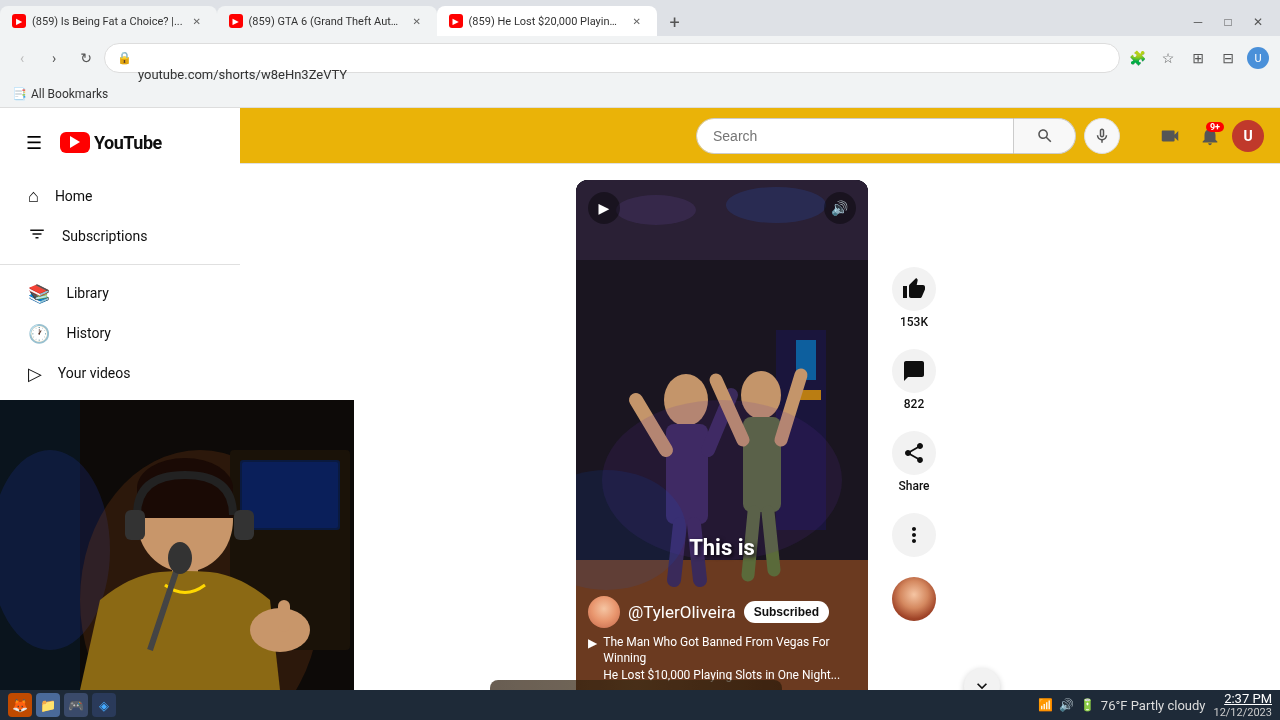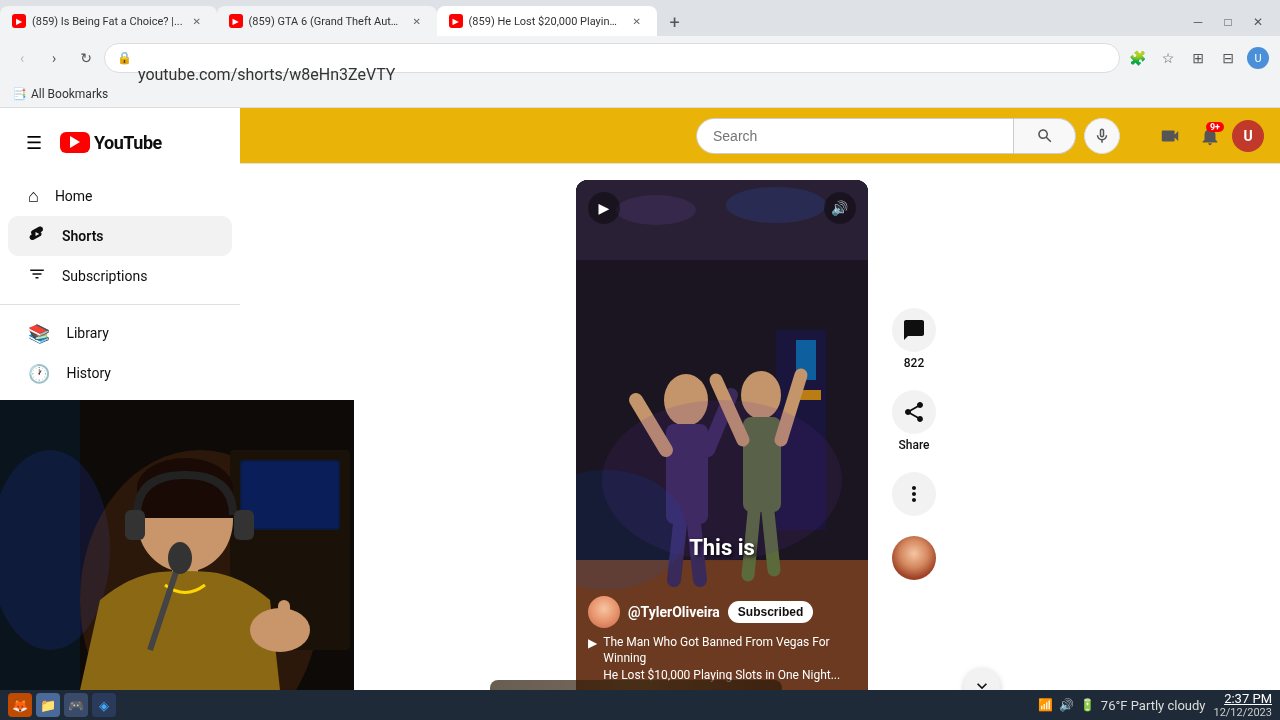--- a/index.html
+++ b/index.html
@@ -94,21 +94,21 @@
       border-radius: 15px;
       display: flex;
       align-items: center;
       padding: 0 12px;
       gap: 6px;
       font-size: 13px;
       color: #333;
       border: 1px solid #ddd;
     }
     .address-lock { color: #555; font-size: 12px; }
-    .address-text { flex: 1; font-size: 16px; color: #333; margin-top: 32px; }
+    .address-text { flex: 1; font-size: 13px; color: #333; margin-top: 32px; }
     .toolbar-actions {
       display: flex;
       align-items: center;
       gap: 2px;
     }
     .toolbar-icon-btn {
       width: 28px;
       height: 28px;
       border-radius: 50%;
       display: flex;
@@ -394,22 +394,22 @@
       flex-shrink: 0;
       overflow: hidden;
     }
     .channel-avatar-img {
       width: 100%;
       height: 100%;
       background: radial-gradient(circle at 50% 40%, #f5c5a3 0%, #e8956d 50%, #c0654a 100%);
     }
     .channel-name {
       color: #fff;
-      font-size: 14px;
-      font-weight: 700;
+      font-size: 17px;
+      font-weight: 400;
     }
     .subscribed-btn {
       background: #fff;
       color: #0f0f0f;
       border: none;
       border-radius: 16px;
       padding: 4px 10px;
       font-size: 12px;
       font-weight: 600;
       cursor: pointer;
@@ -635,28 +635,20 @@
       <div class="hamburger-btn">☰</div>
       <div class="yt-logo">
         <div class="yt-icon"></div>
         <span class="yt-wordmark">YouTube</span>
       </div>
     </div>
 
     <div class="sidebar-item">
       <span class="icon">⌂</span>
       <span>Home</span>
-    </div>
-    <div class="sidebar-item active">
-      <span class="icon">
-        <svg width="18" height="18" viewBox="0 0 24 24" fill="currentColor">
-            <path d="M17.77 10.32l-1.2-.5L18 9.06c1.84-.96 2.53-3.23 1.56-5.06s-3.23-2.53-5.06-1.56L6 6.94c-1.29.68-2.07 2.04-1.97 3.49.03.43.13.84.28 1.22l1.2.49L4.09 12.9c-1.84.96-2.53 3.23-1.56 5.06.97 1.84 3.23 2.53 5.06 1.56l8.5-4.5c1.29-.68 2.07-2.04 1.97-3.49-.03-.43-.13-.83-.29-1.21zM10 14.65v-5.3L15 12l-5 2.65z"></path>
-          </svg>
-      </span>
-      <span>Shorts</span>
     </div>
     <div class="sidebar-item">
       <span class="icon">
         <svg width="18" height="18" viewBox="0 0 24 24" fill="currentColor">
             <path d="M10 18h4v-2h-4v2zM3 6v2h18V6H3zm3 7h12v-2H6v2z"></path>
           </svg>
       </span>
       <span>Subscriptions</span>
     </div>
 
@@ -791,20 +783,28 @@
                   <span>The Man Who Got Banned From Vegas For Winning</span><br>
                   <span>He Lost $10,000 Playing Slots in One Night...</span>
                 </span>
               </div>
             </div>
           </div>
         </div>
 
         <div class="shorts-actions">
 
+          <div class="action-btn">
+            <div class="action-icon-circle">
+              <svg width="24" height="24" viewBox="0 0 24 24" fill="#0f0f0f">
+                  <path d="M1 21h4V9H1v12zm22-11c0-1.1-.9-2-2-2h-6.31l.95-4.57.03-.32c0-.41-.17-.79-.44-1.06L14.17 1 7.59 7.59C7.22 7.95 7 8.45 7 9v10c0 1.1.9 2 2 2h9c.83 0 1.54-.5 1.84-1.22l3.02-7.05c.09-.23.14-.47.14-.73v-2z"></path>
+                </svg>
+            </div>
+            <span class="action-label">153K</span>
+          </div>
 
 
           <div class="action-btn">
             <div class="action-icon-circle">
               <svg width="24" height="24" viewBox="0 0 24 24" fill="#0f0f0f">
                   <path d="M20 2H4c-1.1 0-2 .9-2 2v18l4-4h14c1.1 0 2-.9 2-2V4c0-1.1-.9-2-2-2z"></path>
                 </svg>
             </div>
             <span class="action-label">822</span>
           </div>

